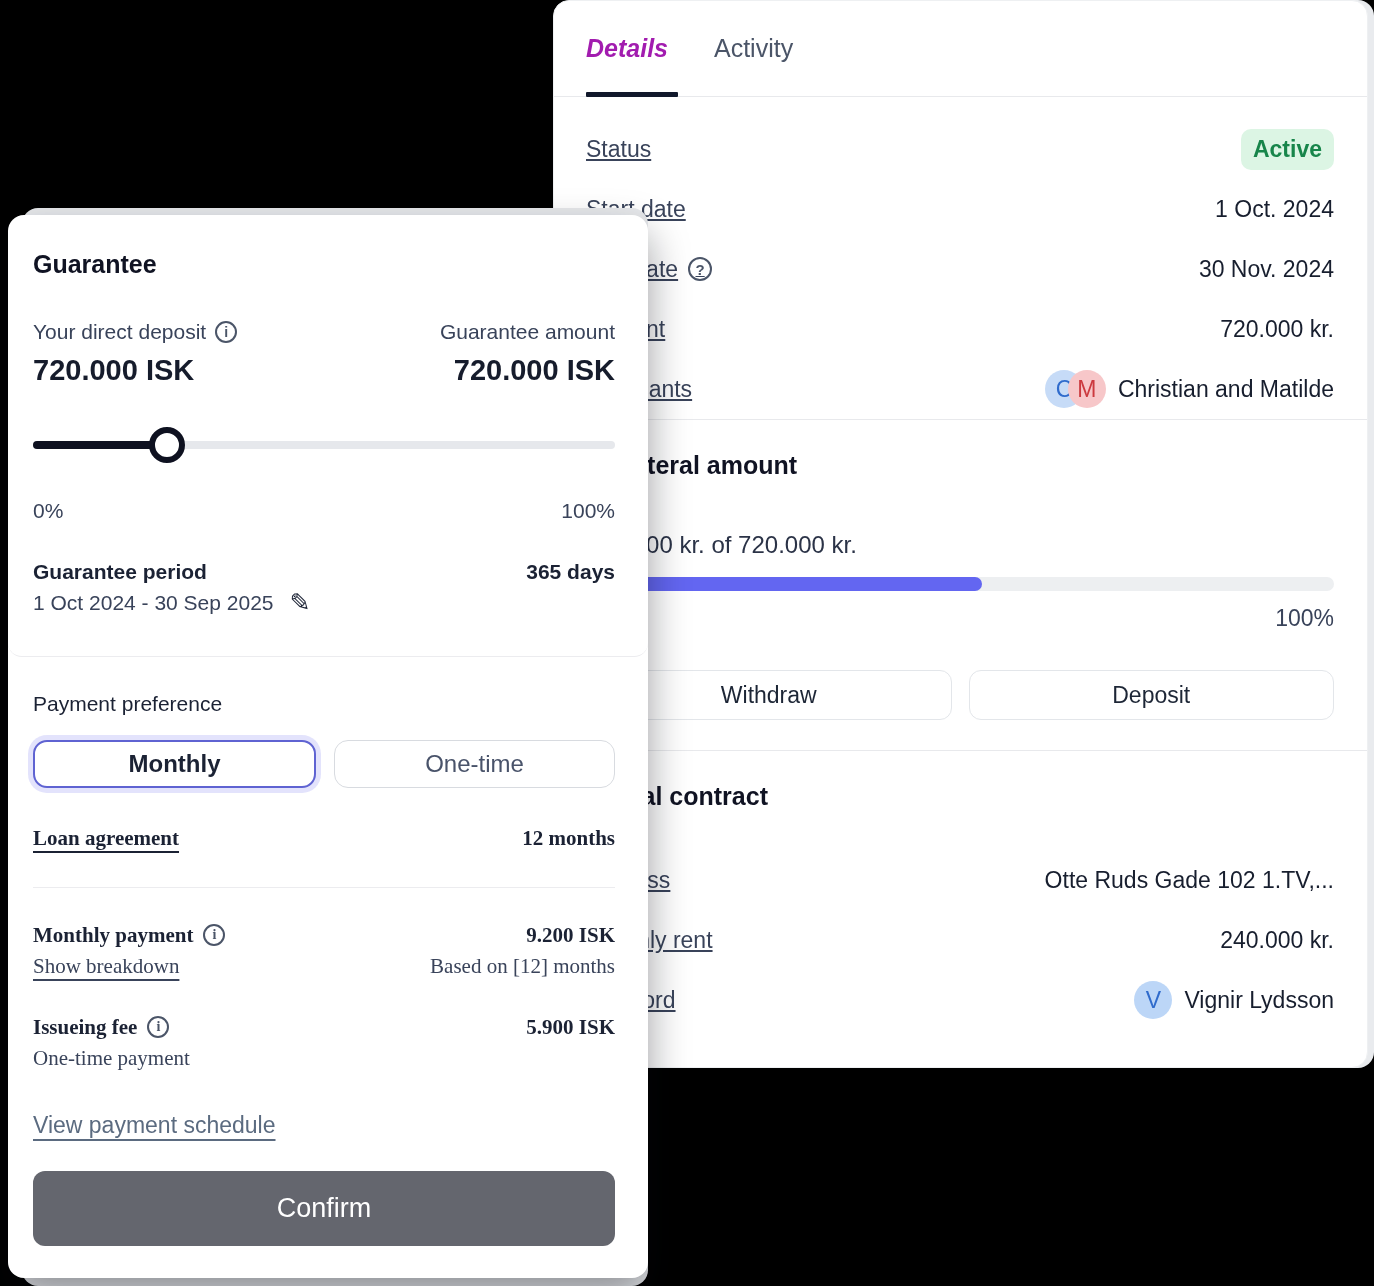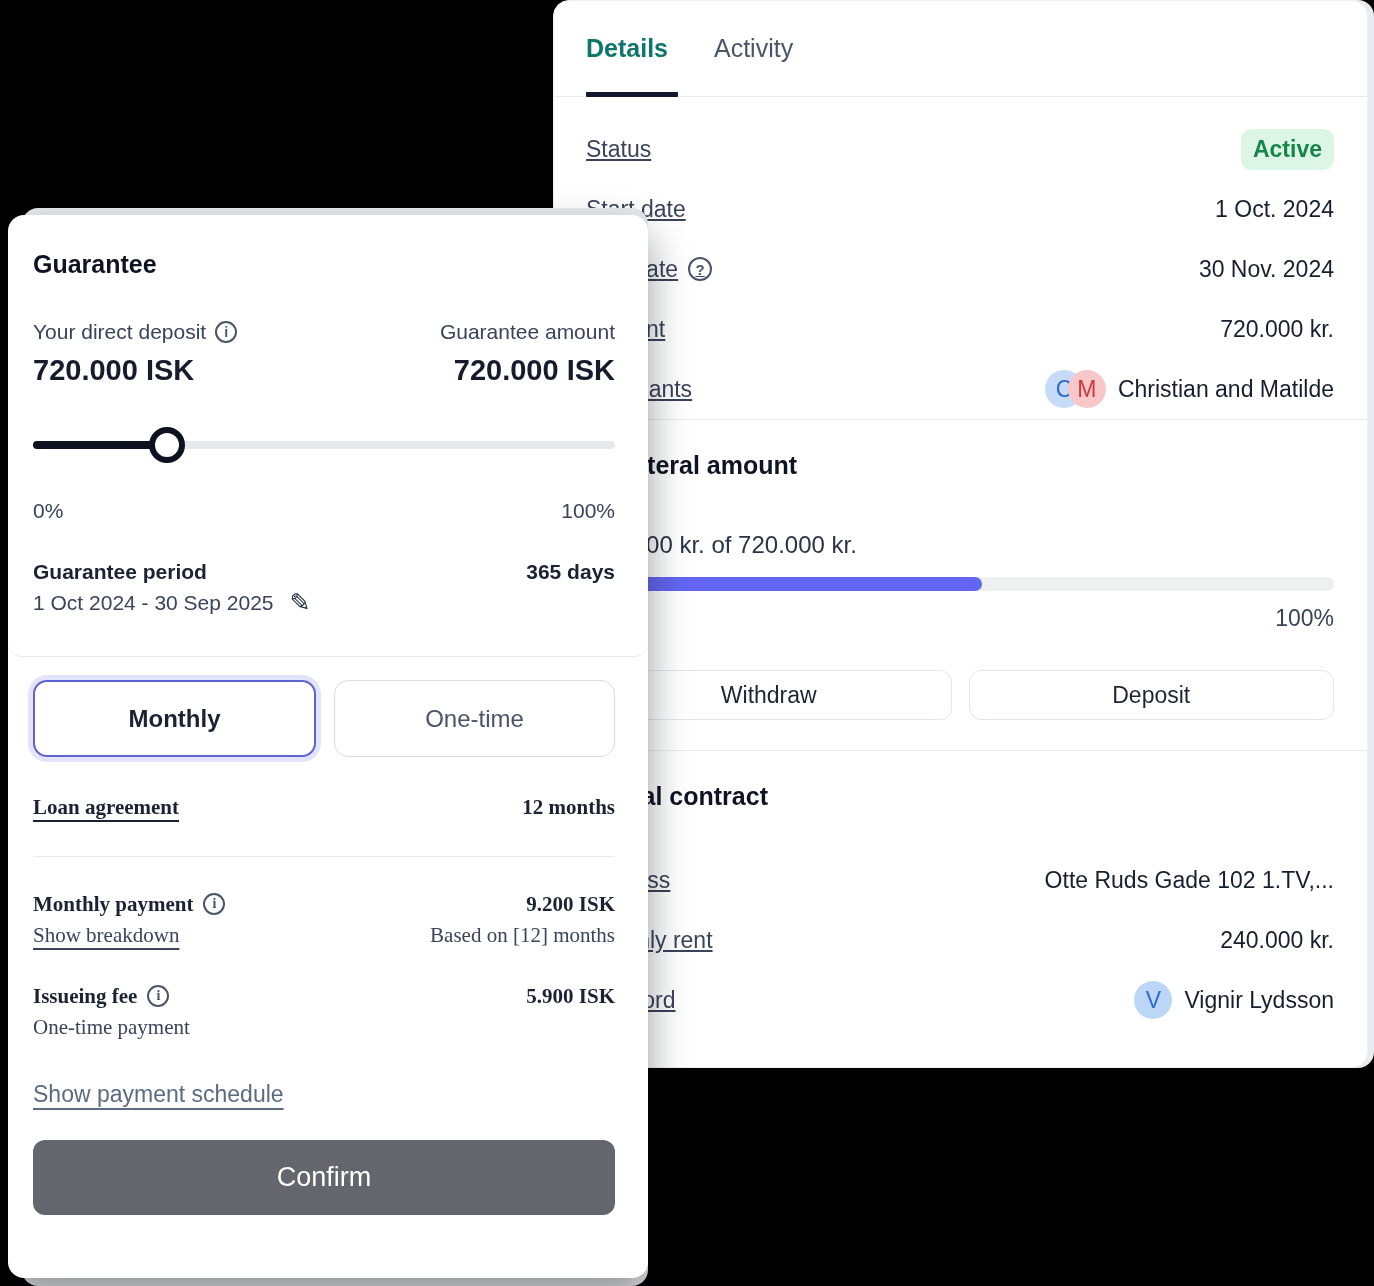--- a/index.html
+++ b/index.html
@@ -11,21 +11,21 @@
     -webkit-font-smoothing:antialiased;
   }
   
   .rback{position:absolute;left:561px;top:0;width:813px;height:1068px;border-radius:16px;background:#e9ebee;}
   .lback{position:absolute;left:22px;top:208px;width:626px;height:1078px;border-radius:16px;background:#e8eaed;}
 
   
   .rcard{position:absolute;left:553px;top:0;width:815px;height:1068px;background:#fff;border-radius:16px;border:1px solid #eef0f2;box-sizing:border-box;overflow:hidden;}
   .tabs{position:relative;height:95px;border-bottom:1px solid #e8e9ec;display:flex;align-items:center;gap:46px;padding:0 32px;}
   .tab{font-size:25px;cursor:pointer;}
-  .tab.active{color:#0f766e;font-weight:700;}
+  .tab.active{color:#a21caf;font-weight:700;font-style:italic;}
   .tab.inactive{color:#4b5568;font-weight:400;}
   .tab-underline{position:absolute;left:32px;bottom:-1px;width:92px;height:5px;background:#11182b;border-radius:1px;}
   .rrows{padding:22px 33px 0 32px;}
   .rrow{height:60px;display:flex;align-items:center;justify-content:space-between;}
   .rlabel{font-size:23px;color:#39435a;display:flex;align-items:center;gap:10px;text-decoration:underline;}
   .rvalue{font-size:23px;color:#171e2e;font-weight:500;display:flex;align-items:center;gap:12px;}
   .badge{background:#dcf5e4;color:#17854a;font-weight:700;font-size:23px;padding:7px 12px;border-radius:10px;}
   .avatars{display:flex;align-items:center;}
   .av{width:38px;height:38px;border-radius:50%;display:flex;align-items:center;justify-content:center;font-size:23px;font-weight:500;}
   .av-c{background:#c6dbf7;color:#2f6bcc;z-index:1;}
@@ -56,21 +56,21 @@
   .slider-track{position:absolute;left:0;right:0;top:14px;height:8px;border-radius:4px;background:#e6e8ec;}
   .slider-fill{position:absolute;left:0;top:14px;height:8px;border-radius:4px;background:#0e1120;}
   .slider-handle{position:absolute;top:0;width:36px;height:36px;border-radius:50%;background:#fff;border:6px solid #0e1120;box-sizing:border-box;}
   .scale-row{margin-top:36px;display:flex;justify-content:space-between;font-size:21px;color:#39435a;line-height:24px;}
   .period-row{margin-top:36px;display:flex;justify-content:space-between;align-items:flex-start;}
   .semib{font-size:21px;line-height:26px;font-weight:700;color:#1b2234;}
   .sub{margin-top:4px;font-size:21px;line-height:28px;color:#39435a;display:flex;align-items:center;gap:16px;}
   .pencil{font-family:"DejaVu Sans",sans-serif;font-size:25px;color:#1b2234;cursor:pointer;}
   .pp-label{margin-top:34px;font-size:21px;line-height:26px;color:#1b2234;}
   .seg-row{margin-top:23px;display:flex;gap:18px;}
-  .seg{flex:1;height:77px;border-radius:14px;background:#fff;font-family:inherit;font-size:24px;cursor:pointer;}
+  .seg{flex:1;height:48px;border-radius:14px;background:#fff;font-family:inherit;font-size:24px;cursor:pointer;}
   .seg.selected{border:2px solid #5f63d2;box-shadow:0 0 0 5px rgba(99,102,241,.18);font-weight:700;color:#1b2234;}
   .seg.unselected{border:1px solid #d8dbe0;color:#49536a;font-weight:400;}
   .kv-row{margin-top:37px;display:flex;justify-content:space-between;align-items:flex-start;font-family:Liberation Serif, serif;}
   .ulink{text-decoration:underline;text-underline-offset:6px;text-decoration-thickness:1.5px;cursor:pointer;}
   .inset-hr{border:none;border-top:1px solid #ececef;margin:36px 0 0 0;}
   .right-col{text-align:right;display:flex;flex-direction:column;align-items:flex-end;}
   .schedule{margin-top:40px;font-size:23px;line-height:26px;color:#5b6b80;}
   .confirm{margin-top:33px;width:100%;height:75px;border:none;border-radius:12px;background:#64666e;color:#fff;font-size:27px;font-weight:500;font-family:inherit;cursor:pointer;}
   
   .icircle{width:22px;height:22px;flex:0 0 auto;display:inline-flex;align-items:center;justify-content:center;border:2px solid #4b5568;border-radius:50%;color:#4b5568;font-size:14px;font-weight:700;cursor:pointer;box-sizing:border-box;}
@@ -193,20 +193,21 @@
         <div class="sub">
           <span>1 Oct 2024 - 30 Sep 2025</span>
           <span class="pencil">✎</span>
         </div>
       </div>
       <div class="semib">365 days</div>
     </div>
   </div>
 
   <div class="lsection">
+    <div class="pp-label">Payment preference</div>
 
     <div class="seg-row">
       <button class="seg selected">Monthly</button>
       <button class="seg unselected">One-time</button>
     </div>
 
     <div class="kv-row">
       <div class="semib ulink">Loan agreement</div>
       <div class="semib">12 months</div>
     </div>
@@ -234,18 +235,18 @@
         <div class="semib" style="display:flex;align-items:center;gap:10px;">
           <span>Issueing fee</span>
           <span class="icircle">i</span>
         </div>
         <div class="sub">One-time payment</div>
       </div>
       <div class="semib">5.900 ISK</div>
     </div>
 
     <div class="schedule">
-      <span class="ulink">Show payment schedule</span>
+      <span class="ulink">View payment schedule</span>
     </div>
 
     <button class="confirm">Confirm</button>
   </div>
 </div>
 
 </body></html>

